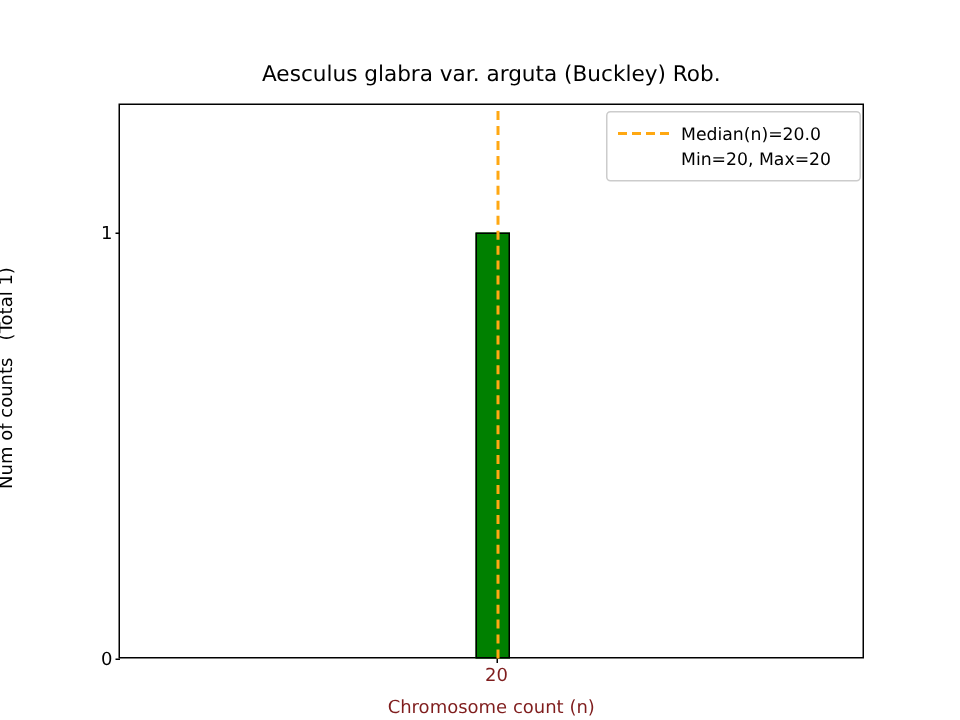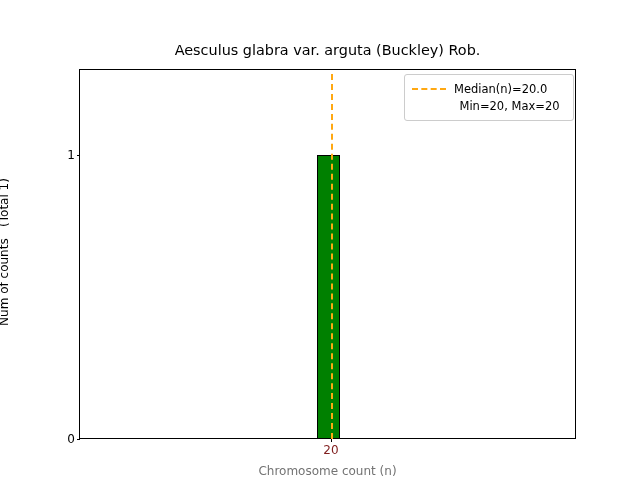--- a/index.html
+++ b/index.html
@@ -101,21 +101,21 @@
   }
 
   
   #xlabel {
     position: absolute;
     left: 79px;
     top: 452px;
     width: 497px;
     text-align: center;
     font-size: 12px;
-    color: #737373;
+    color: #7f1d1d;
     white-space: nowrap;
   }
   #ylabel {
     position: absolute;
     left: -8px;
     top: 0px;
     width: 480px;
     height: 24px;
     transform: rotate(-90deg);
     transform-origin: 240px 240px;
@@ -151,21 +151,20 @@
     flex: 0 0 34px;
   }
   .legend-text {
     font-size: 11.5px;
     color: #000000;
     white-space: nowrap;
     line-height: 14px;
   }
   .legend-row-sub {
     padding-left: 42px;
-    justify-content: center;
   }
 </style>
 </head>
 <body>
 
 <div id="figure">
 
   <div id="chart-title">Aesculus glabra var. arguta (Buckley) Rob.</div>
 
   <div id="plot-area">

